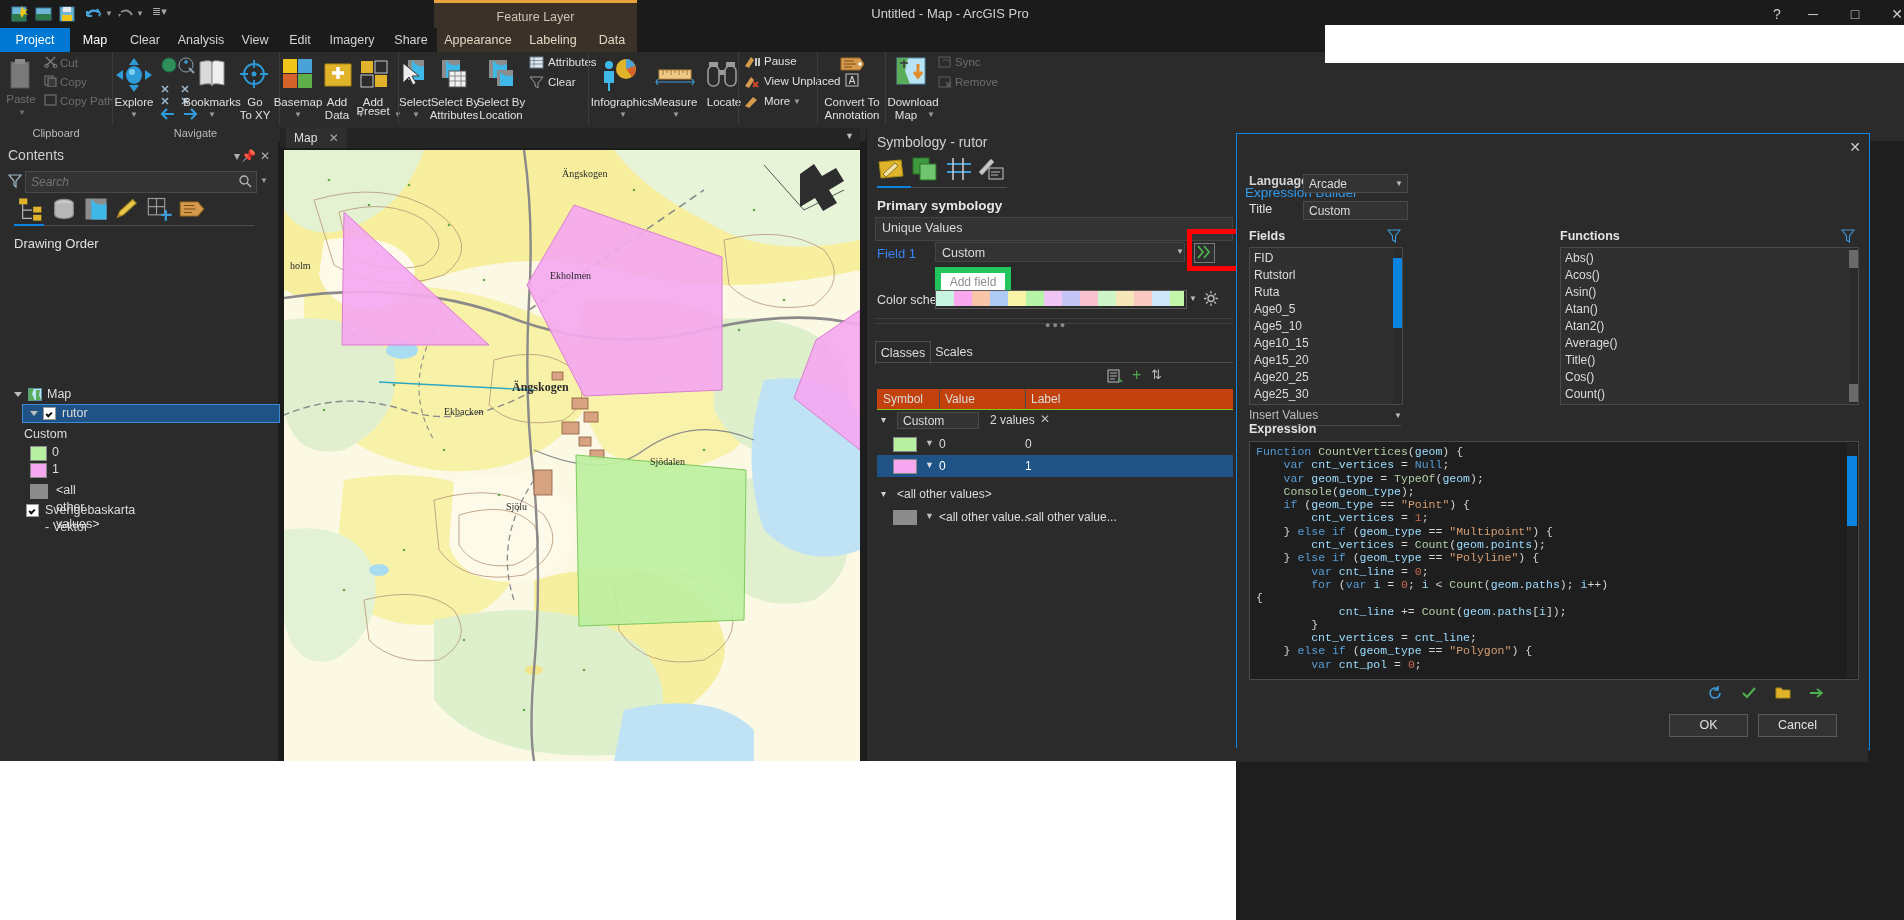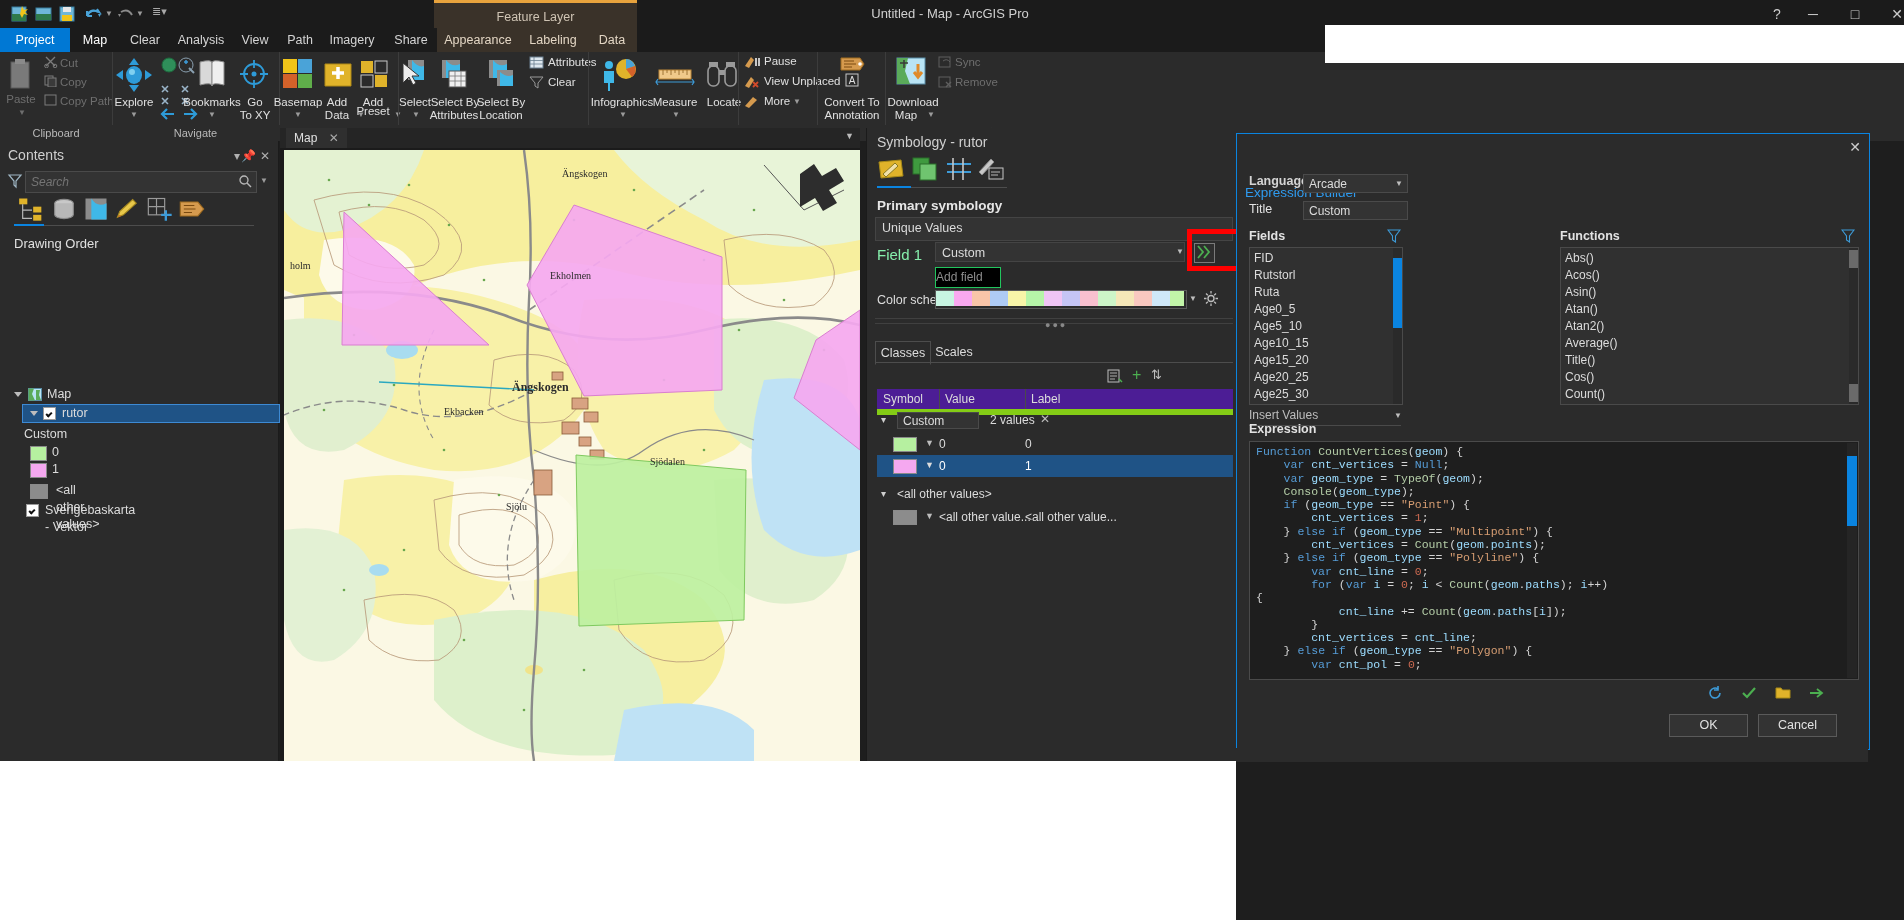--- a/index.html
+++ b/index.html
@@ -69,40 +69,40 @@
 
   
   #symb{left:866px;top:128px;width:374px;height:633px;background:#2b2b2b;border-left:1px solid #1b1b1b;}
   #symb .ttl{position:absolute;left:10px;top:6px;font-size:14px;color:#cfcfcf;}
   #symtabs{position:absolute;left:10px;top:28px;width:120px;height:30px;}
   #symtabline{position:absolute;left:10px;top:59px;width:130px;height:1px;background:#4d4d4d;}
   #symtabsel{position:absolute;left:10px;top:58px;width:34px;height:2px;background:#0a84e0;}
   #primlab{position:absolute;left:10px;top:70px;font-size:13.5px;color:#e6e6e6;font-weight:bold;}
   #uvbox{position:absolute;left:8px;top:89px;width:358px;height:24px;background:#333;border:1px solid #444;
          color:#dcdcdc;font-size:12.5px;line-height:20px;padding-left:6px;box-sizing:border-box;}
-  #f1lab{position:absolute;left:10px;top:118px;font-size:15px;color:#86efac;}
+  #f1lab{position:absolute;left:10px;top:118px;font-size:13px;color:#3b82f6;}
   #f1box{position:absolute;left:68px;top:114px;width:250px;height:20px;background:#333;border:1px solid #444;
          color:#dcdcdc;font-size:12.5px;line-height:20px;padding-left:6px;box-sizing:border-box;}
   #f1drop{position:absolute;left:306px;top:114px;width:14px;height:20px;}
   #exprbtn{position:absolute;left:327px;top:115px;width:19px;height:18px;border:1px solid #7a7a7a;background:#2f2f2f;}
   #redbox{position:absolute;left:320px;top:101px;width:60px;height:42px;border:5px solid #ff0000;box-sizing:border-box;}
-  #addfield{position:absolute;left:68px;top:139px;width:64px;height:19px;background:#000000;border:1px solid #22c55e;
-            color:#8d8d8d;font-size:12px;line-height:19px;text-align:left;}
+  #addfield{position:absolute;left:68px;top:139px;width:64px;height:19px;background:#ffffff;border:6px solid #22c55e;
+            color:#8d8d8d;font-size:12px;line-height:19px;text-align:center;}
   #cslab{position:absolute;left:10px;top:165px;font-size:12.5px;color:#dcdcdc;}
   #csbox{position:absolute;left:68px;top:162px;width:250px;height:17px;border:1px solid #5a5a5a;}
   #csdrop{position:absolute;left:320px;top:162px;width:12px;height:17px;}
   #csgear{position:absolute;left:336px;top:162px;width:16px;height:17px;}
   #splitter{position:absolute;left:8px;top:190px;width:358px;height:12px;}
   #splitter .l{position:absolute;left:0;width:358px;height:1px;background:#404040;}
   #splitter .dots{position:absolute;left:170px;top:2px;color:#888;font-size:9px;letter-spacing:2px;}
   .stab{position:absolute;top:213px;height:22px;line-height:22px;text-align:center;font-size:12.5px;color:#dcdcdc;}
   .stab.on{background:#2b2b2b;border:1px solid #4d4d4d;border-bottom:1px solid #2b2b2b;}
   #stabline{position:absolute;left:8px;top:234px;width:358px;height:1px;background:#4d4d4d;}
   #tblicons{position:absolute;right:14px;top:240px;width:120px;height:18px;}
-  #thead{position:absolute;left:10px;top:261px;width:356px;height:20px;background:#4c1d95;border-bottom:6px solid #84cc16;}
+  #thead{position:absolute;left:10px;top:261px;width:356px;height:20px;background:#c2410c;border-bottom:1px solid #84cc16;}
   .th{position:absolute;top:0;height:20px;line-height:20px;font-size:12px;color:#dcdcdc;padding-left:6px;}
   .tvsep{position:absolute;top:0;width:1px;height:20px;background:#4a4a4a;}
   .crow{position:absolute;left:10px;width:356px;height:22px;}
   .cellsw{position:absolute;width:22px;height:13px;border:1px solid #8a8a8a;}
   .cellv{position:absolute;font-size:12px;color:#dcdcdc;line-height:22px;}
   .cellbox{position:absolute;top:3px;height:17px;background:#333;border:1px solid #4a4a4a;color:#dcdcdc;
            font-size:12px;line-height:17px;padding-left:5px;box-sizing:border-box;}
   .rowsel{background:#1f5386;}
 
   
@@ -182,21 +182,21 @@
   <div style="left:78px">□</div>
   <div style="left:120px">✕</div>
 </div>
 
 <div id="tabrow" class="abs">
   <div class="tab project" style="left:0">Project</div>
   <div class="tab active" style="left:70px;width:50px">Map</div>
   <div class="tab" style="left:120px;width:50px">Clear</div>
   <div class="tab" style="left:170px;width:62px">Analysis</div>
   <div class="tab" style="left:232px;width:46px">View</div>
-  <div class="tab" style="left:278px;width:44px">Path</div>
+  <div class="tab" style="left:278px;width:44px">Edit</div>
   <div class="tab" style="left:322px;width:60px">Imagery</div>
   <div class="tab" style="left:385px;width:52px">Share</div>
   <div class="tab ctx" style="left:437px;width:82px">Appearance</div>
   <div class="tab ctx" style="left:519px;width:68px">Labeling</div>
   <div class="tab ctx" style="left:587px;width:50px">Data</div>
 </div>
 
 <div id="ribbon" class="abs">
 
   <svg class="abs" style="left:8px;top:6px;width:26px;height:34px" viewBox="0 0 26 34">

